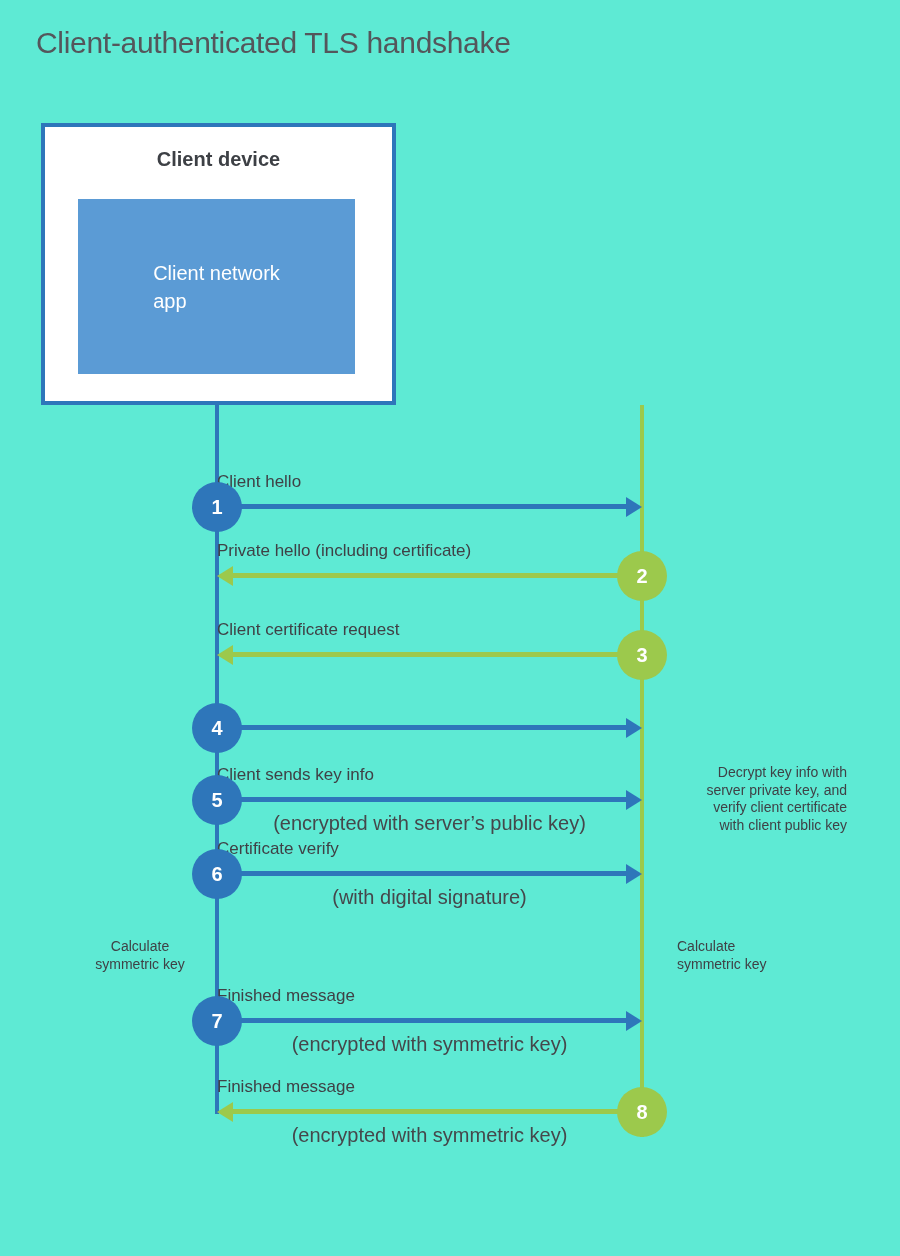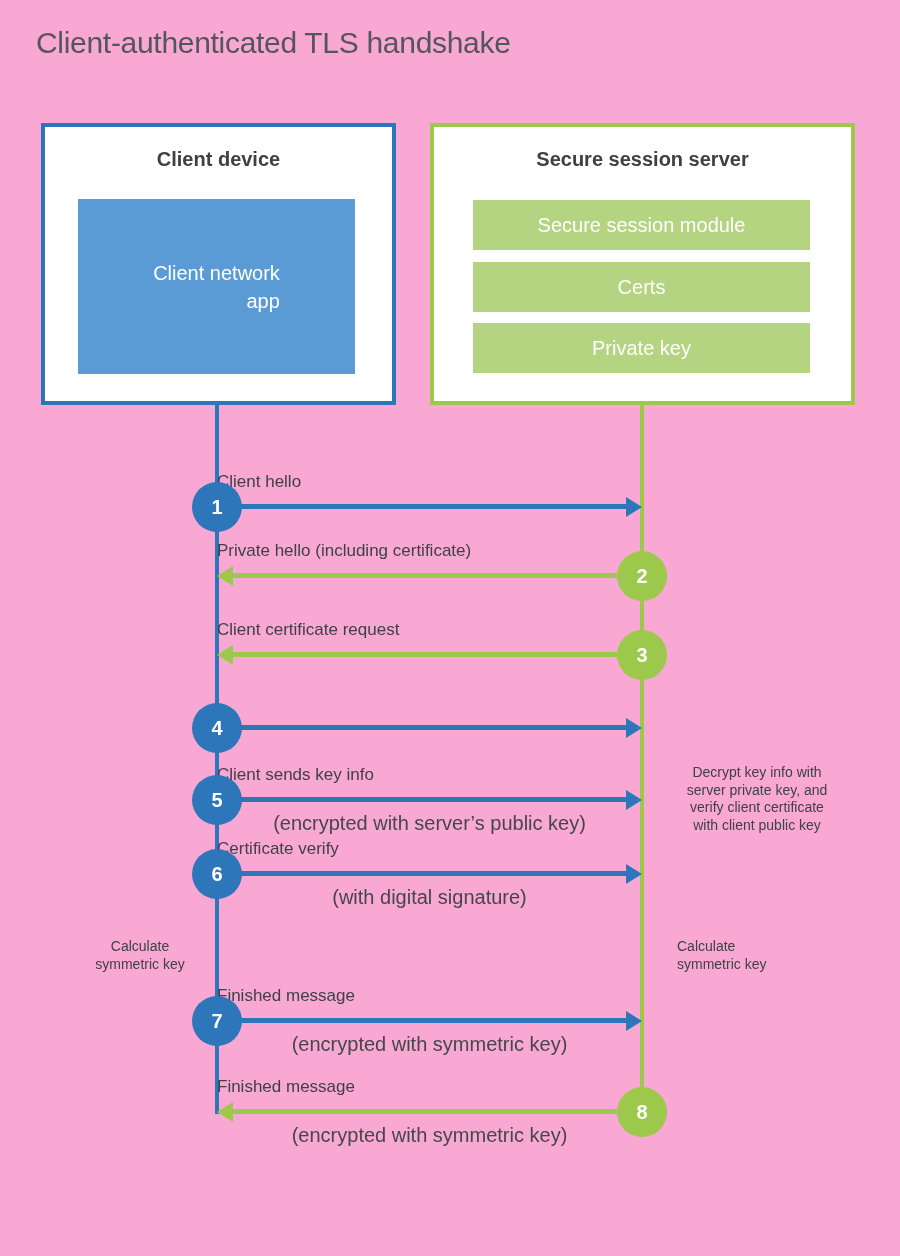--- a/index.html
+++ b/index.html
@@ -5,39 +5,39 @@
   :root{
     --blue:#2e76ba;
     --blue-light:#5b9bd5;
     --green:#9cc94c;
     --green-light:#b4d482;
     --text-dark:#3d4045;
     --text-label:#3f4146;
   }
   html,body{margin:0;padding:0;background:#fff;}
   .page{
-    position:relative;width:900px;height:1256px;background:#f9a8d4;overflow:hidden;
+    position:relative;width:900px;height:1256px;background:#5eead4;overflow:hidden;
     font-family:"Liberation Sans","DejaVu Sans",sans-serif;
   }
   .title{
     position:absolute;left:36px;top:26px;margin:0;
     font-size:30px;font-weight:300;letter-spacing:-0.3px;color:#54565b;
   }
   
   .entity{position:absolute;top:123px;height:282px;background:#fff;box-sizing:border-box;}
   .entity.client{left:41px;width:355px;border:4px solid var(--blue);}
   .entity.server{left:430px;width:425px;border:4px solid var(--green);}
   .entity-title{
     position:absolute;top:21px;left:0;right:0;text-align:center;
     font-size:20px;font-weight:700;color:var(--text-dark);
   }
   .app-box{
     position:absolute;left:33px;top:72px;width:277px;height:175px;
     background:var(--blue-light);color:#fff;font-size:20px;line-height:1.4;
-    display:flex;align-items:center;justify-content:center;text-align:right;
+    display:flex;align-items:center;justify-content:center;text-align:left;
     white-space:pre-line;
   }
   .module-bar{
     position:absolute;left:39px;width:337px;height:50px;
     background:var(--green-light);color:#fff;font-size:20px;
     display:flex;align-items:center;justify-content:center;
   }
   .bar-0{top:73px;} .bar-1{top:135px;} .bar-2{top:196px;}
   
   .lifeline{position:absolute;width:4px;top:405px;}
@@ -69,43 +69,37 @@
   }
   .msg-sub{
     position:absolute;left:217px;width:425px;top:57px;text-align:center;
     font-size:20px;color:#45474b;
   }
   
   .note{
     position:absolute;font-size:14px;line-height:17.5px;color:var(--text-label);
     white-space:pre-line;
   }
-  .note.decrypt{left:667px;top:764px;width:180px;text-align:center;}
+  .note.decrypt{left:667px;top:764px;width:180px;text-align:right;}
   .note.calc-left{left:80px;top:938px;width:120px;text-align:center;}
   .note.calc-right{left:677px;top:938px;width:140px;text-align:left;}
 </style>
 </head>
 <body>
 
 <div class="page">
 
   <h1 class="title">Client-authenticated TLS handshake</h1>
 
   <div class="entity client">
     <div class="entity-title">Client device</div>
     <div class="app-box">Client network
 app</div>
   </div>
 
-  <div class="entity server">
-    <div class="entity-title">Secure session server</div>
-    <div class="module-bar bar-0">Secure session module</div>
-    <div class="module-bar bar-1">Certs</div>
-    <div class="module-bar bar-2">Private key</div>
-  </div>
 
   <div class="lifeline blue"></div>
   <div class="lifeline green"></div>
 
   <div class="step s1 blue">
     <div class="badge">1</div>
     <div class="arrow-line"></div>
     <div class="arrow-head"></div>
     <div class="msg-label">Client hello</div>
   </div>

